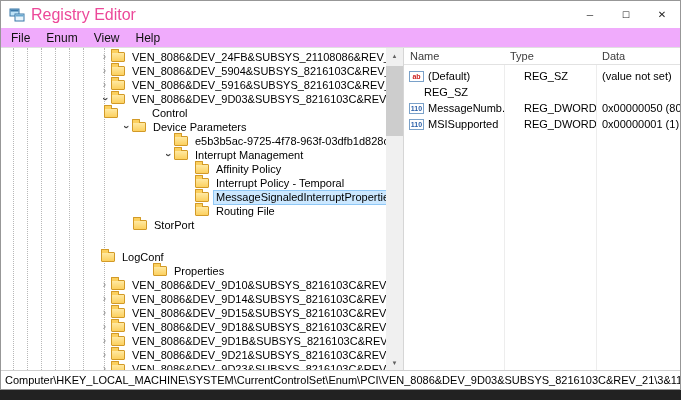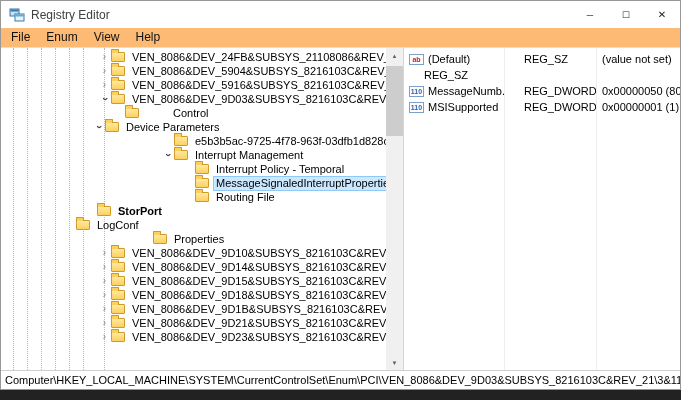--- a/index.html
+++ b/index.html
@@ -1,25 +1,25 @@
 <!DOCTYPE html>
 <html><head>
 <meta charset="utf-8">
 <style>
   *{box-sizing:border-box;margin:0;padding:0}
   html,body{width:681px;height:400px;overflow:hidden}
   body{font-family:"Liberation Sans",sans-serif;background:#fff}
   .window{width:681px;height:390px;border:1px solid #979797;display:flex;flex-direction:column;background:#fff}
   .titlebar{height:27px;display:flex;align-items:center;padding-left:8px;flex:none;background:#fff}
   .appicon{width:16px;height:16px;margin-right:6px;flex:none}
-  .title{font-size:12px;color:#404040}
+  .title{font-size:16px;color:#ec4899}
   .wincontrols{margin-left:auto;display:flex;height:100%}
   .wbtn{width:36px;height:100%;display:flex;align-items:center;justify-content:center;font-size:9px;color:#222;cursor:default}
   .wbtn.close{font-size:10px}
-  .menubar{height:20px;display:flex;align-items:flex-start;padding:0 2px;border-bottom:1px solid #e0e0e0;flex:none;background:#fdba74}
+  .menubar{height:20px;display:flex;align-items:center;padding:0 2px;border-bottom:1px solid #e0e0e0;flex:none;background:#f0abfc}
   .menu-item{font-size:12px;padding:2px 8px;color:#111}
   .main{flex:none;height:322px;display:flex;position:relative;background:#fff}
   .tree-pane{width:385px;flex:none;position:relative;overflow:hidden;padding-top:2px}
   .guide{position:absolute;top:0;bottom:0;width:0;border-left:1px dotted #b8b8b8}
   .trow{height:14px;display:flex;align-items:center;white-space:nowrap;position:relative}
   .chev{width:11px;flex:none;text-align:center;font-size:10px;line-height:10px;color:#9a9a9a;font-weight:bold}
   .chev.exp{color:#404040;transform:rotate(90deg)}
   .folder{width:14px;height:10px;flex:none;background:linear-gradient(#ffe9a2,#fcd05e);border:1px solid #d29a27;border-radius:1px;position:relative;margin:0 5px 0 1px}
   .folder::before{content:"";position:absolute;left:-1px;top:-4px;width:6px;height:3px;background:#fcd05e;border:1px solid #d29a27;border-bottom:none;border-radius:1px 1px 0 0}
   .tlabel{font-size:11px;padding:0 2px;line-height:13px;color:#000}
@@ -102,61 +102,66 @@
           <div class="trow" style="padding-left: 98px;">
             <span class="chev">›</span>
             <span class="folder"></span>
             <span class="tlabel">VEN_8086&amp;DEV_5916&amp;SUBSYS_8216103C&amp;REV_02</span>
           </div>
           <div class="trow" style="padding-left: 98px;">
             <span class="chev exp">›</span>
             <span class="folder"></span>
             <span class="tlabel">VEN_8086&amp;DEV_9D03&amp;SUBSYS_8216103C&amp;REV_21</span>
           </div>
-          <div class="trow" style="padding-left: 85px; gap: 27px;">
+          <div class="trow" style="padding-left: 64px; gap: 27px;">
             <span class="chev"></span>
             <span class="folder"></span>
             <span class="tlabel">Control</span>
           </div>
-          <div class="trow" style="padding-left: 92px;">
+          <div class="trow" style="padding-left: 119px;">
             <span class="chev exp">›</span>
             <span class="folder"></span>
             <span class="tlabel">Device Parameters</span>
           </div>
           <div class="trow" style="padding-left: 161px;">
             <span class="chev"></span>
             <span class="folder"></span>
             <span class="tlabel">e5b3b5ac-9725-4f78-963f-03dfb1d828c7</span>
           </div>
           <div class="trow" style="padding-left: 161px;">
             <span class="chev exp">›</span>
             <span class="folder"></span>
             <span class="tlabel">Interrupt Management</span>
           </div>
           <div class="trow" style="padding-left: 182px;">
             <span class="chev"></span>
             <span class="folder"></span>
+            <span class="tlabel">Affinity Policy</span>
+          </div>
+          <div class="trow" style="padding-left: 182px;">
+            <span class="chev"></span>
+            <span class="folder"></span>
             <span class="tlabel">Interrupt Policy - Temporal</span>
           </div>
           <div class="trow selected" style="padding-left: 182px;">
             <span class="chev"></span>
             <span class="folder"></span>
             <span class="tlabel">MessageSignaledInterruptProperties</span>
           </div>
           <div class="trow" style="padding-left: 182px;">
             <span class="chev"></span>
             <span class="folder"></span>
             <span class="tlabel">Routing File</span>
           </div>
-          <div class="trow" style="padding-left: 84px; font-weight: bold;">
+          <div class="trow" style="padding-left: 120px;">
             <span class="chev"></span>
             <span class="folder"></span>
             <span class="tlabel">StorPort</span>
           </div>
-          <div class="trow" style="padding-left: 63px;">
+          <div class="trow" style="padding-left: 88px; margin-top: 18px;">
             <span class="chev"></span>
             <span class="folder"></span>
             <span class="tlabel">LogConf</span>
           </div>
           <div class="trow" style="padding-left: 140px;">
             <span class="chev"></span>
             <span class="folder"></span>
             <span class="tlabel">Properties</span>
           </div>
           <div class="trow" style="padding-left: 98px;">
@@ -201,20 +206,25 @@
       <div class="sarrow">▲</div>
       <div class="sthumb"></div>
       <div class="sarrow down">▼</div>
     </div>
 
     <div class="divider"></div>
 
     <div class="list-pane">
       <div class="col-line" style="left:100px"></div>
       <div class="col-line" style="left:192px"></div>
+      <div class="listheader" id="listheader">
+          <div class="hcell c0">Name</div>
+          <div class="hcell c1">Type</div>
+          <div class="hcell c2">Data</div>
+        </div>
       <div id="listrows">
           <div class="lrow">
             <div class="lcell name">
               <span class="vicon string">ab</span>
               <span>(Default)</span>
             </div>
             <div class="lcell type">REG_SZ</div>
             <div class="lcell data">(value not set)</div>
           </div>
           <div class="lrow">

